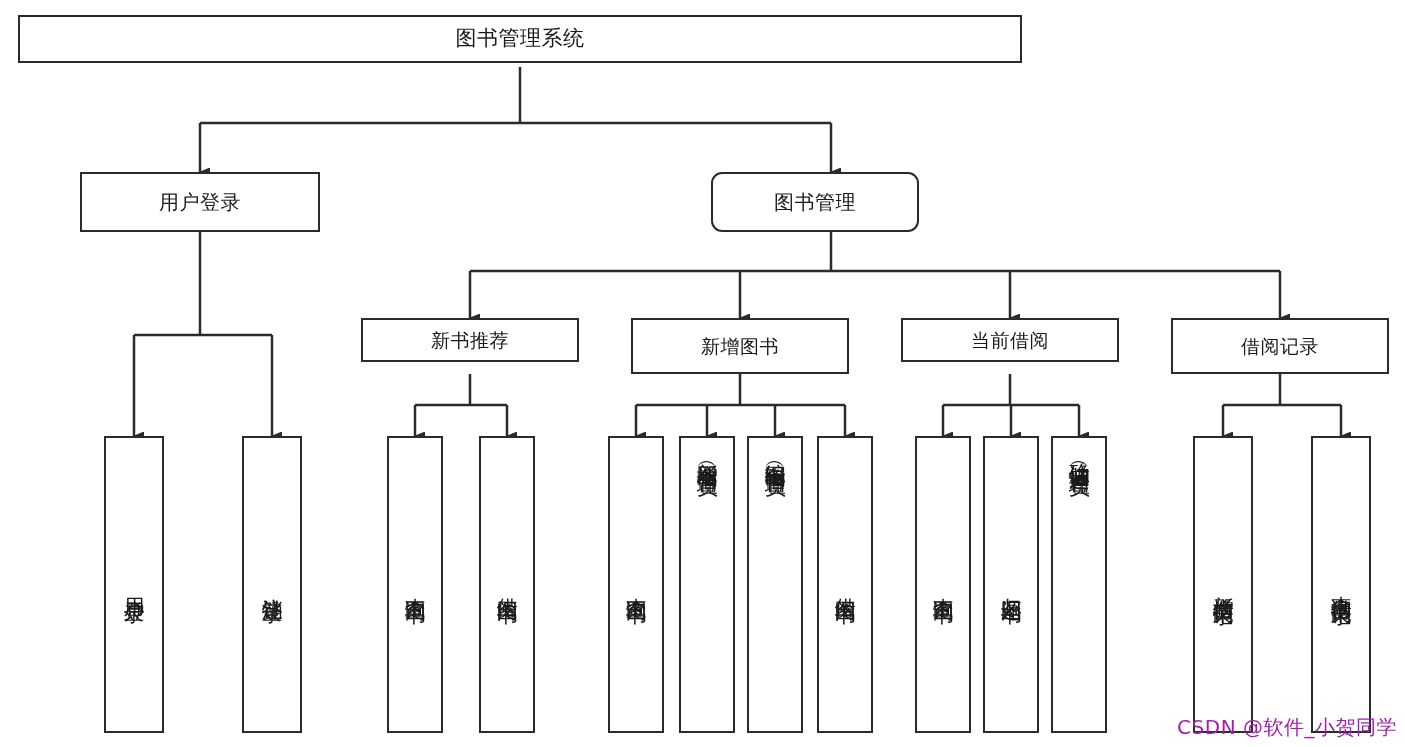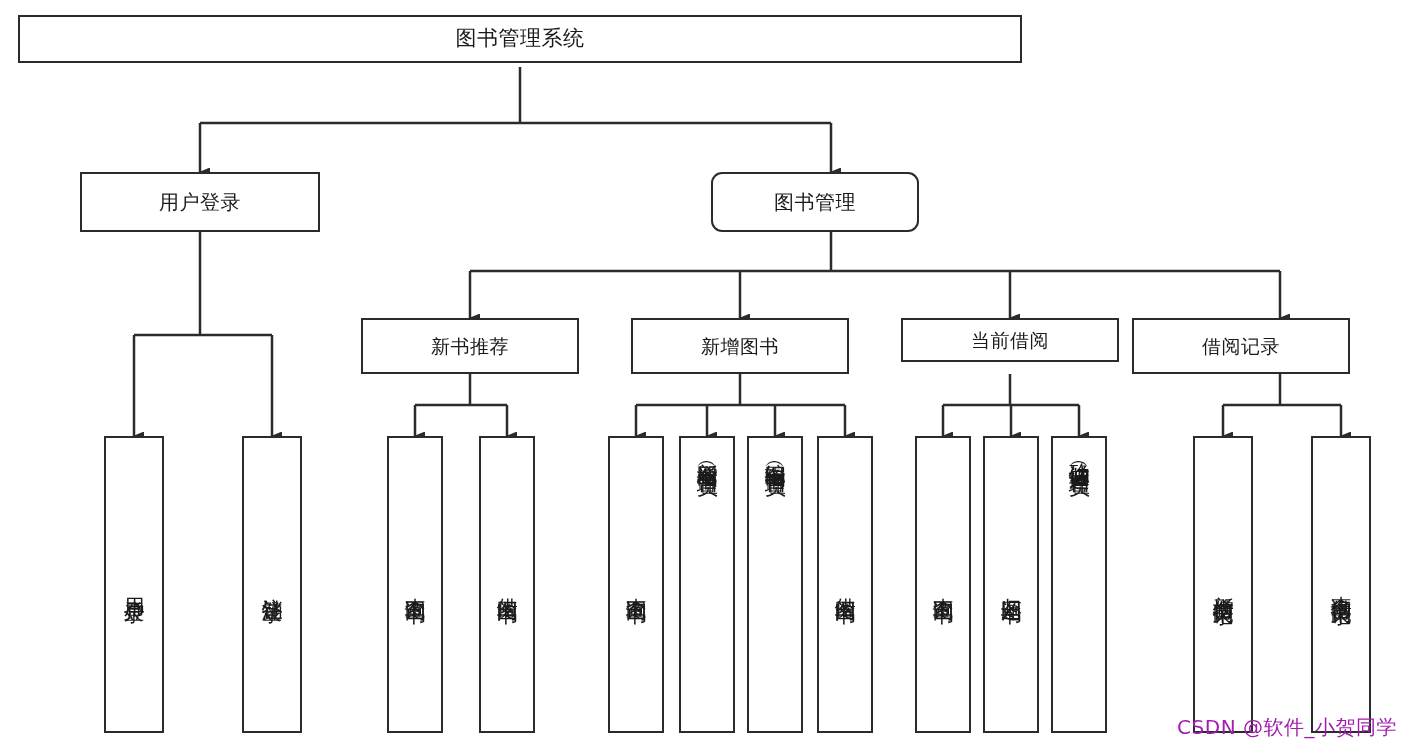--- a/index.html
+++ b/index.html
@@ -134,30 +134,30 @@
   <div id="node-layer">
       <div class="node level-0 horizontal" style="left: 18px; top: 15px; width: 1004px; height: 48px;">
         <span class="node-label">图书管理系统</span>
       </div>
       <div class="node level-1 horizontal" style="left: 80px; top: 172px; width: 240px; height: 60px;">
         <span class="node-label">用户登录</span>
       </div>
       <div class="node level-1 horizontal" style="left: 711px; top: 172px; width: 208px; height: 60px; border-radius: 11px;">
         <span class="node-label">图书管理</span>
       </div>
-      <div class="node level-2 horizontal" style="left: 361px; top: 318px; width: 218px; height: 56px;">
+      <div class="node level-2 horizontal" style="left: 361px; top: 318px; width: 218px; height: 44px;">
         <span class="node-label">新书推荐</span>
       </div>
       <div class="node level-2 horizontal" style="left: 631px; top: 318px; width: 218px; height: 56px;">
         <span class="node-label">新增图书</span>
       </div>
       <div class="node level-2 horizontal" style="left: 901px; top: 318px; width: 218px; height: 44px;">
         <span class="node-label">当前借阅</span>
       </div>
-      <div class="node level-2 horizontal" style="left: 1132px; top: 318px; width: 218px; height: 56px;">
+      <div class="node level-2 horizontal" style="left: 1171px; top: 318px; width: 218px; height: 56px;">
         <span class="node-label">借阅记录</span>
       </div>
       <div class="node level-3 vertical centered" style="left: 104px; top: 436px; width: 60px; height: 297px;">
         <span class="node-label">用户登录</span>
       </div>
       <div class="node level-3 vertical centered" style="left: 242px; top: 436px; width: 60px; height: 297px;">
         <span class="node-label">注销登录</span>
       </div>
       <div class="node level-3 vertical centered" style="left: 387px; top: 436px; width: 56px; height: 297px;">
         <span class="node-label">查询图书</span>

